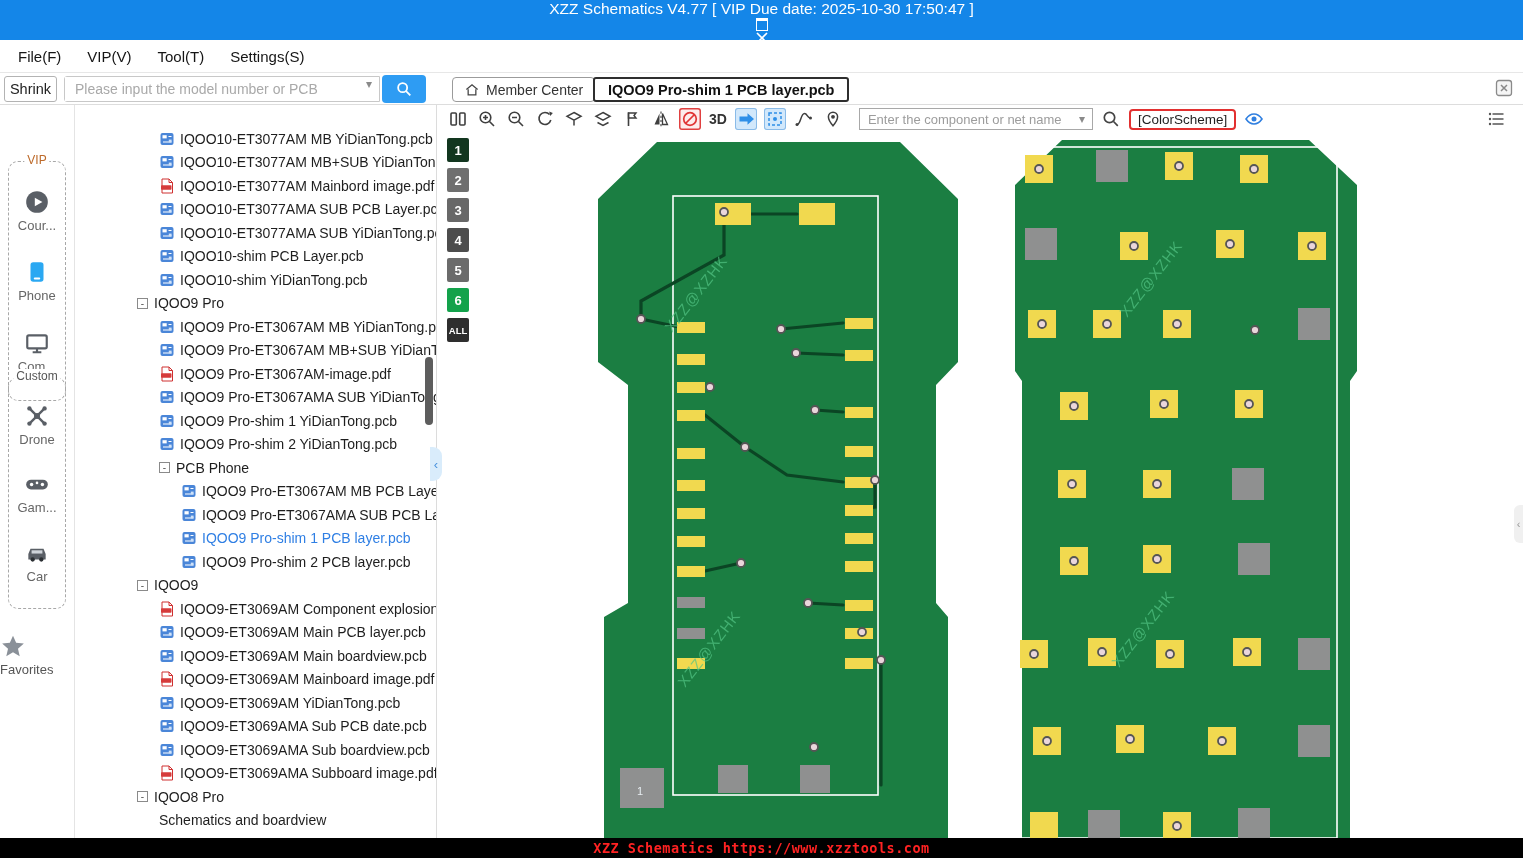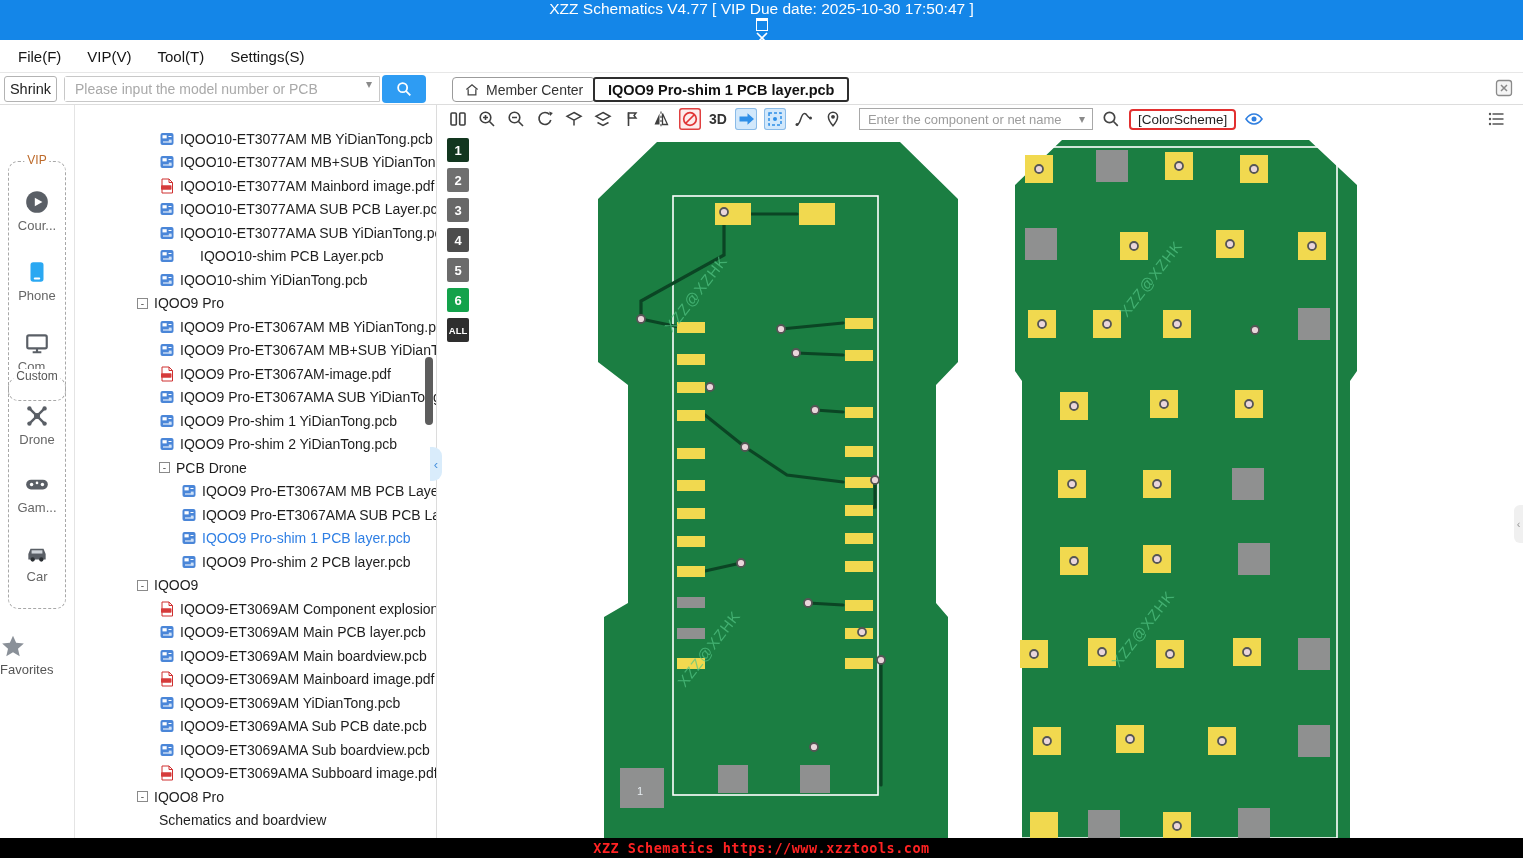--- a/index.html
+++ b/index.html
@@ -277,21 +277,21 @@
         <span class="tree-icon">
           <svg viewBox="0 0 16 16">
             <rect x="1.5" y="2" width="13" height="12" rx="2" fill="#4a86d8"></rect>
             <rect x="3.5" y="4.2" width="4.2" height="3.2" fill="#fff"></rect>
             <path d="M4 11h8.5M9.5 5.5h3" stroke="#fff" stroke-width="1.2" fill="none"></path>
             <rect x="9.8" y="8.6" width="2.8" height="2.8" fill="#cfe2f8"></rect>
           </svg>
         </span>
         <span>IQOO10-ET3077AMA SUB YiDianTong.pcb</span>
       </div>
-      <div class="tree-row" style="padding-left: 84px; gap: 20px;">
+      <div class="tree-row" style="padding-left: 84px;">
         <span class="tree-icon">
           <svg viewBox="0 0 16 16">
             <rect x="1.5" y="2" width="13" height="12" rx="2" fill="#4a86d8"></rect>
             <rect x="3.5" y="4.2" width="4.2" height="3.2" fill="#fff"></rect>
             <path d="M4 11h8.5M9.5 5.5h3" stroke="#fff" stroke-width="1.2" fill="none"></path>
             <rect x="9.8" y="8.6" width="2.8" height="2.8" fill="#cfe2f8"></rect>
           </svg>
         </span>
         <span>IQOO10-shim PCB Layer.pcb</span>
       </div>
@@ -370,21 +370,21 @@
             <rect x="1.5" y="2" width="13" height="12" rx="2" fill="#4a86d8"></rect>
             <rect x="3.5" y="4.2" width="4.2" height="3.2" fill="#fff"></rect>
             <path d="M4 11h8.5M9.5 5.5h3" stroke="#fff" stroke-width="1.2" fill="none"></path>
             <rect x="9.8" y="8.6" width="2.8" height="2.8" fill="#cfe2f8"></rect>
           </svg>
         </span>
         <span>IQOO9 Pro-shim 2 YiDianTong.pcb</span>
       </div>
       <div class="tree-row" style="padding-left: 84px;">
         <span class="collapse-box">-</span>
-        <span>PCB Drone</span>
+        <span>PCB Phone</span>
       </div>
       <div class="tree-row" style="padding-left: 106px;">
         <span class="tree-icon">
           <svg viewBox="0 0 16 16">
             <rect x="1.5" y="2" width="13" height="12" rx="2" fill="#4a86d8"></rect>
             <rect x="3.5" y="4.2" width="4.2" height="3.2" fill="#fff"></rect>
             <path d="M4 11h8.5M9.5 5.5h3" stroke="#fff" stroke-width="1.2" fill="none"></path>
             <rect x="9.8" y="8.6" width="2.8" height="2.8" fill="#cfe2f8"></rect>
           </svg>
         </span>

